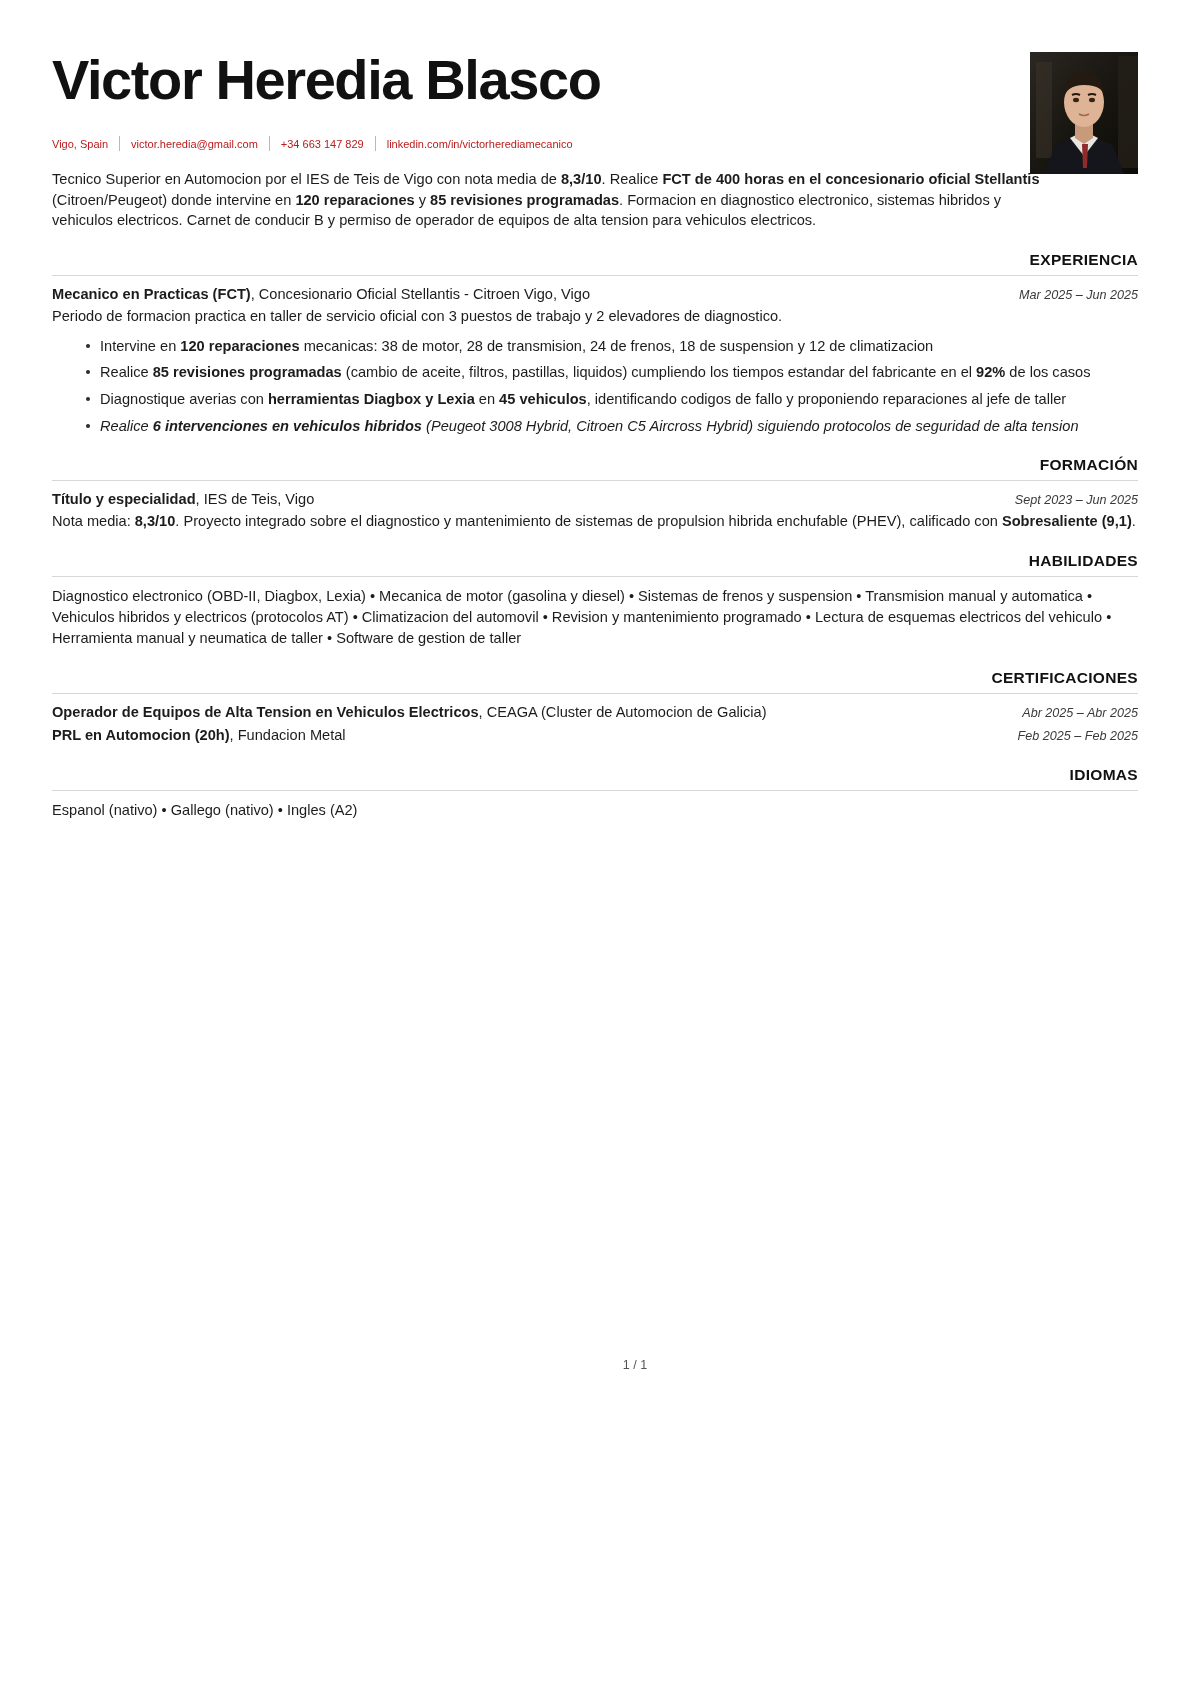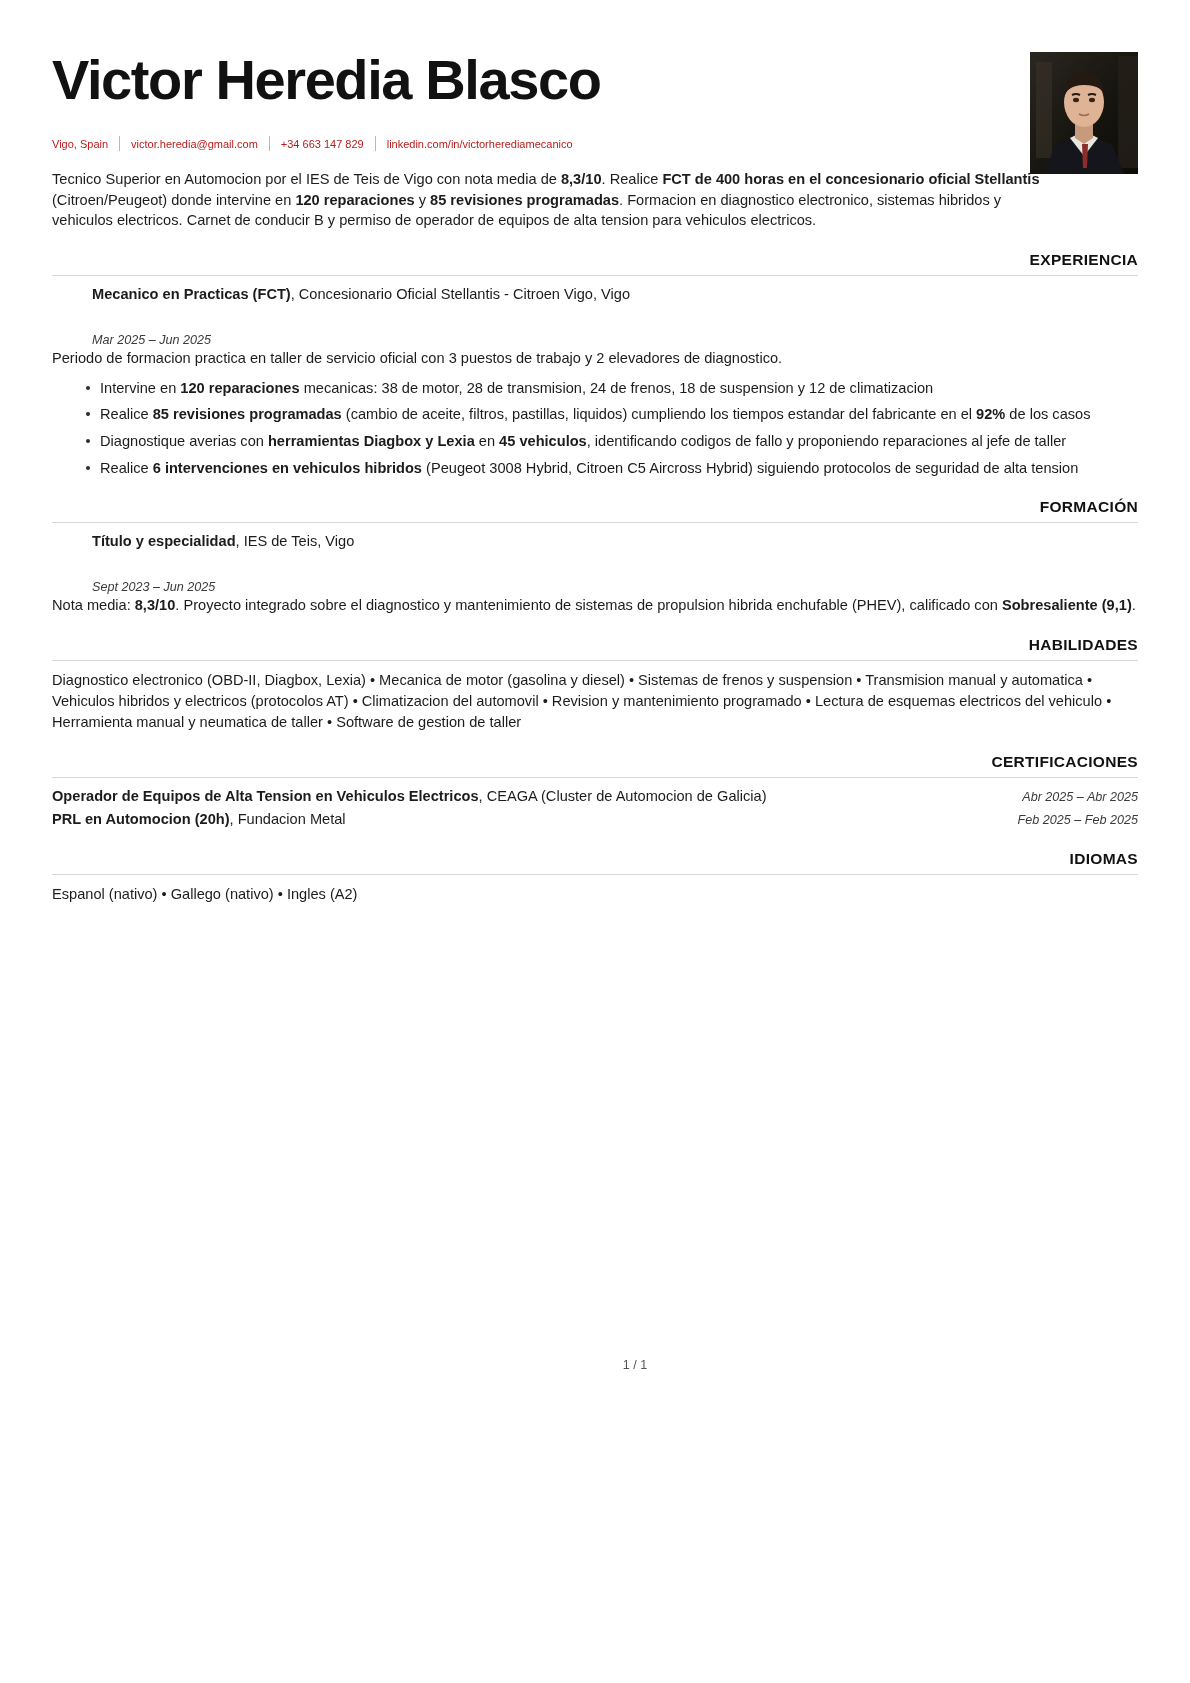--- a/index.html
+++ b/index.html
@@ -96,21 +96,20 @@
     width: 100%;
     margin-bottom: 9px;
   }
 
   .entry { margin-bottom: 6px; }
   .entry-head {
     display: flex;
     justify-content: space-between;
     align-items: baseline;
     gap: 28px;
-    flex-direction: column;
   }
   .entry-title {
     font-size: 14.6px;
     color: #1c1c1c;
     line-height: 1.35;
   }
   .entry-title b { font-weight: 700; }
   .entry-date {
     font-size: 12.6px;
     font-style: italic;
@@ -133,21 +132,21 @@
     list-style: none;
   }
   ul.bullets li {
     position: relative;
     font-size: 14.6px;
     line-height: 1.42;
     color: #1c1c1c;
     margin-bottom: 6px;
     padding-left: 14px;
   }
-  ul.bullets li:last-child { margin-bottom: 0; }
+  ul.bullets li:last-child { margin-bottom: 0; font-style: italic; }
   ul.bullets li::before {
     content: "";
     position: absolute;
     left: 0;
     top: 8px;
     width: 4px;
     height: 4px;
     border-radius: 50%;
     background: #2b2b2b;
   }

